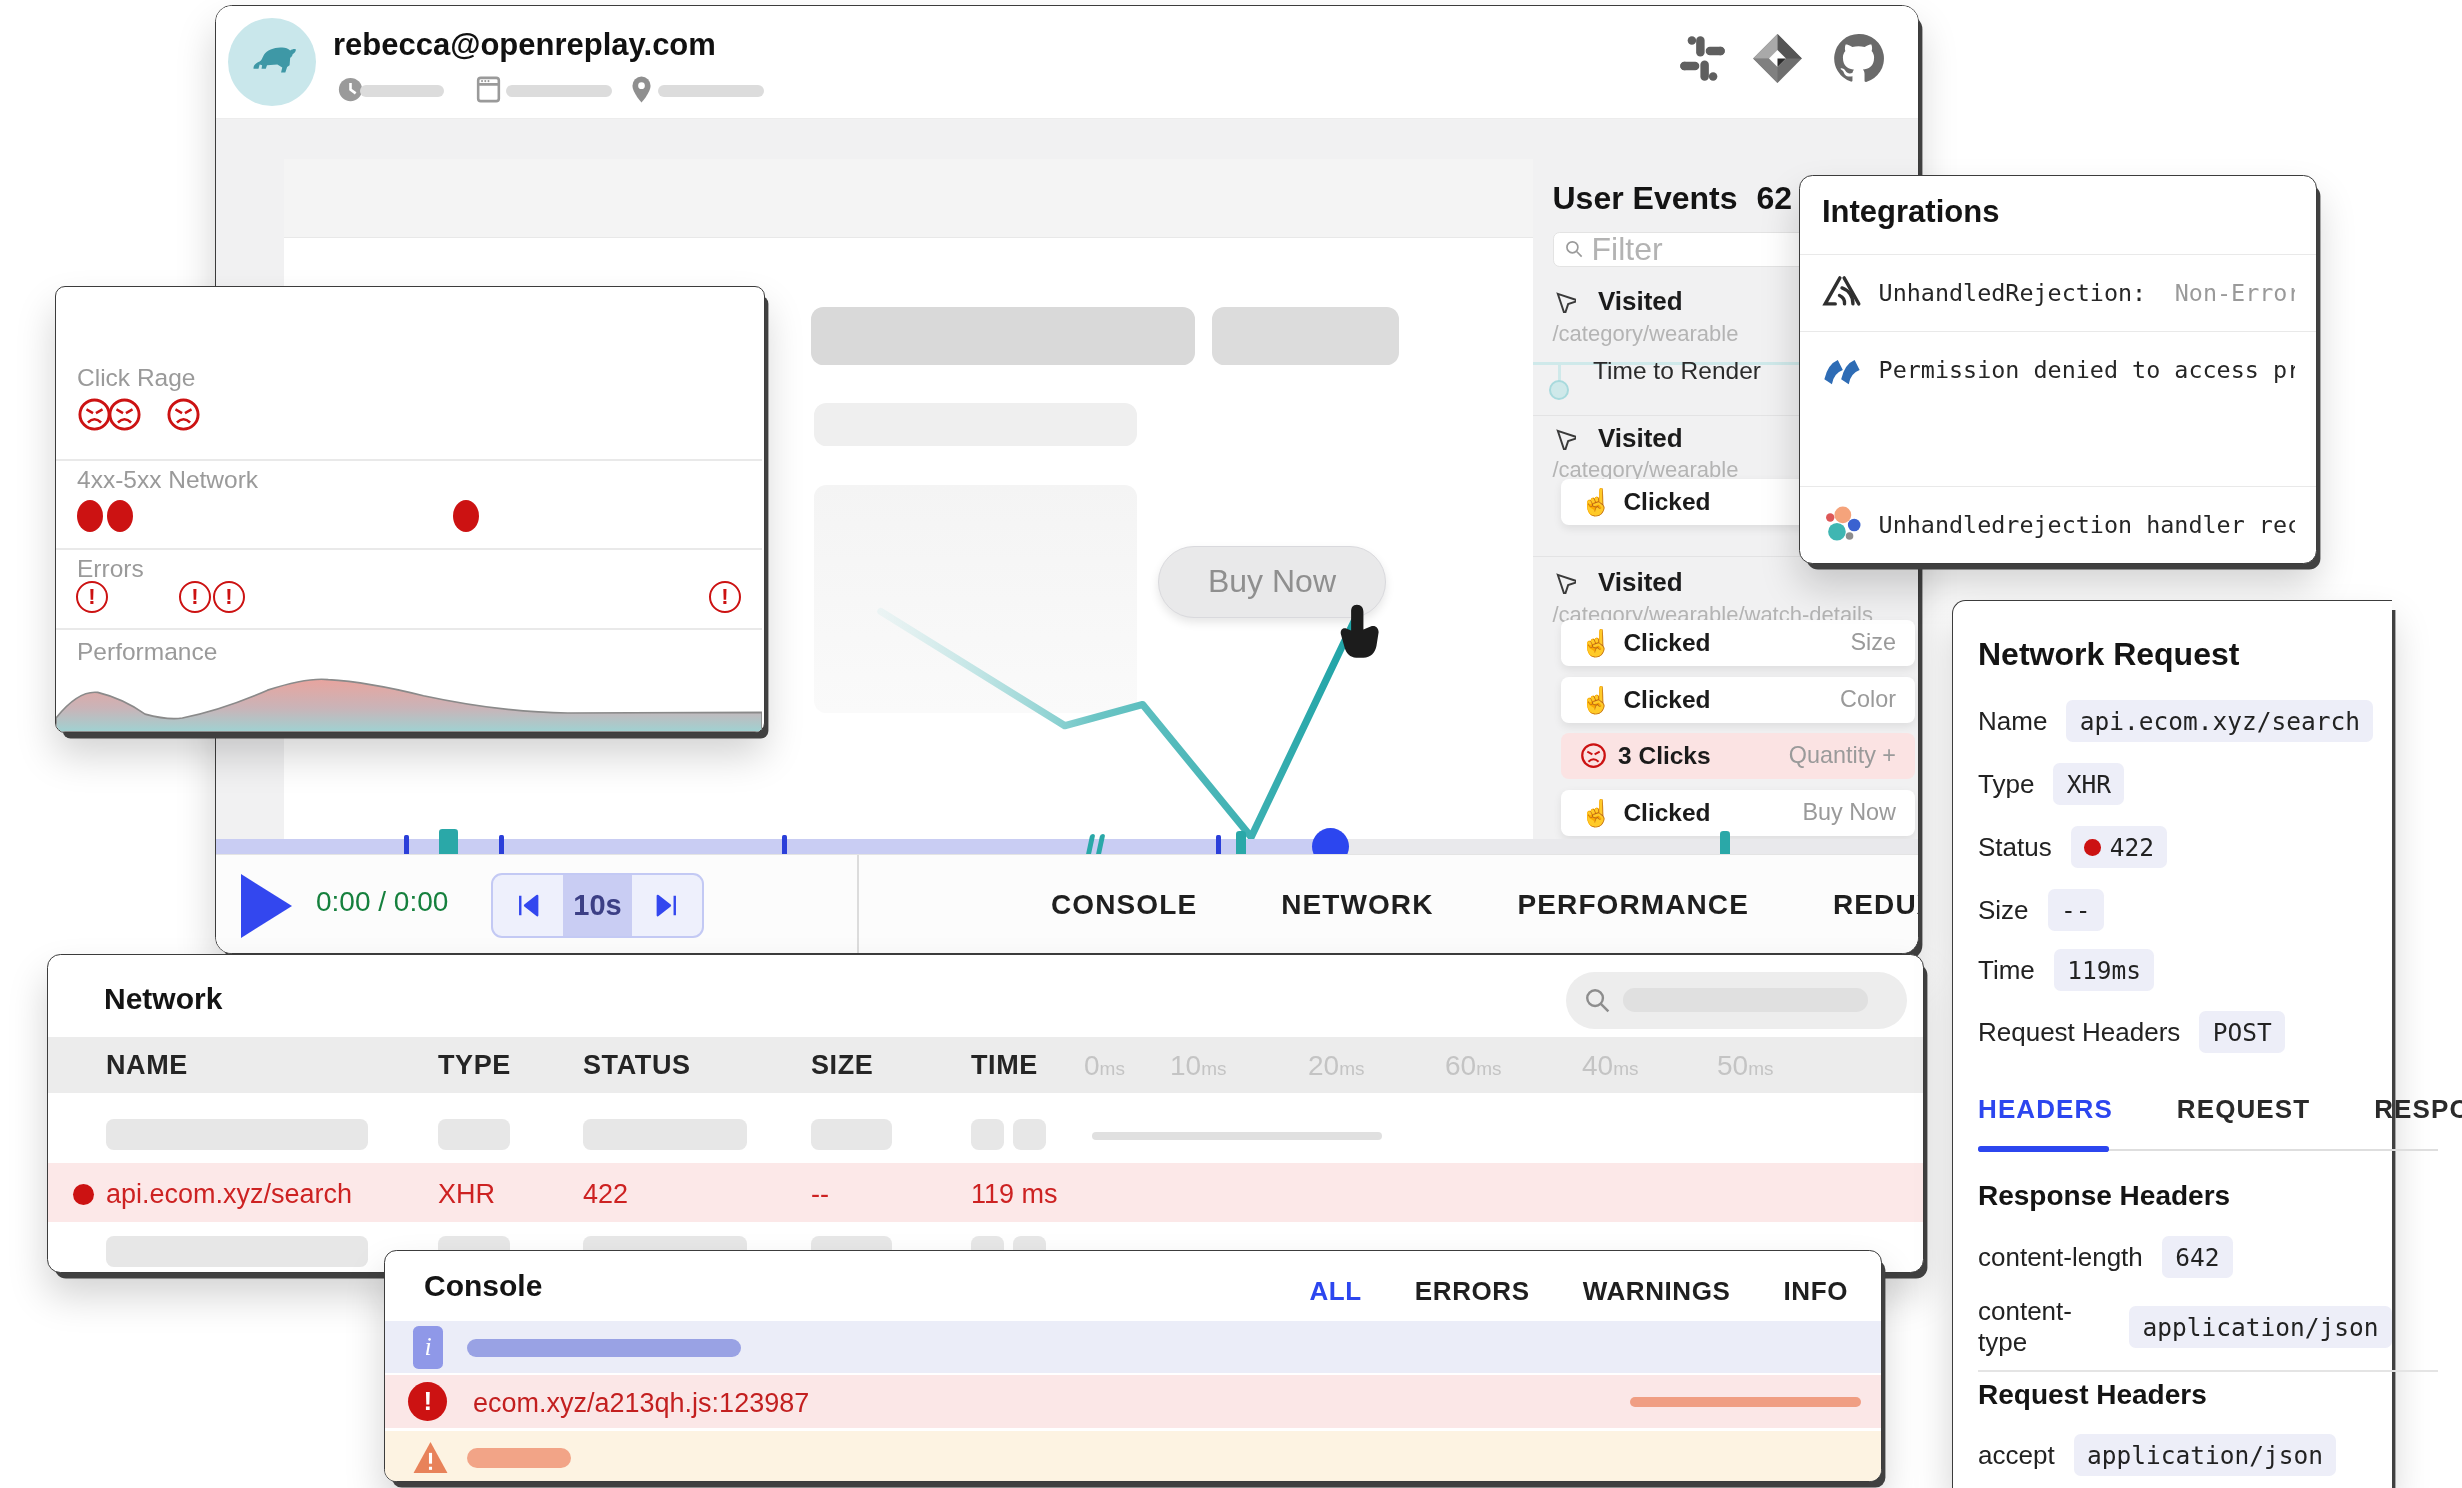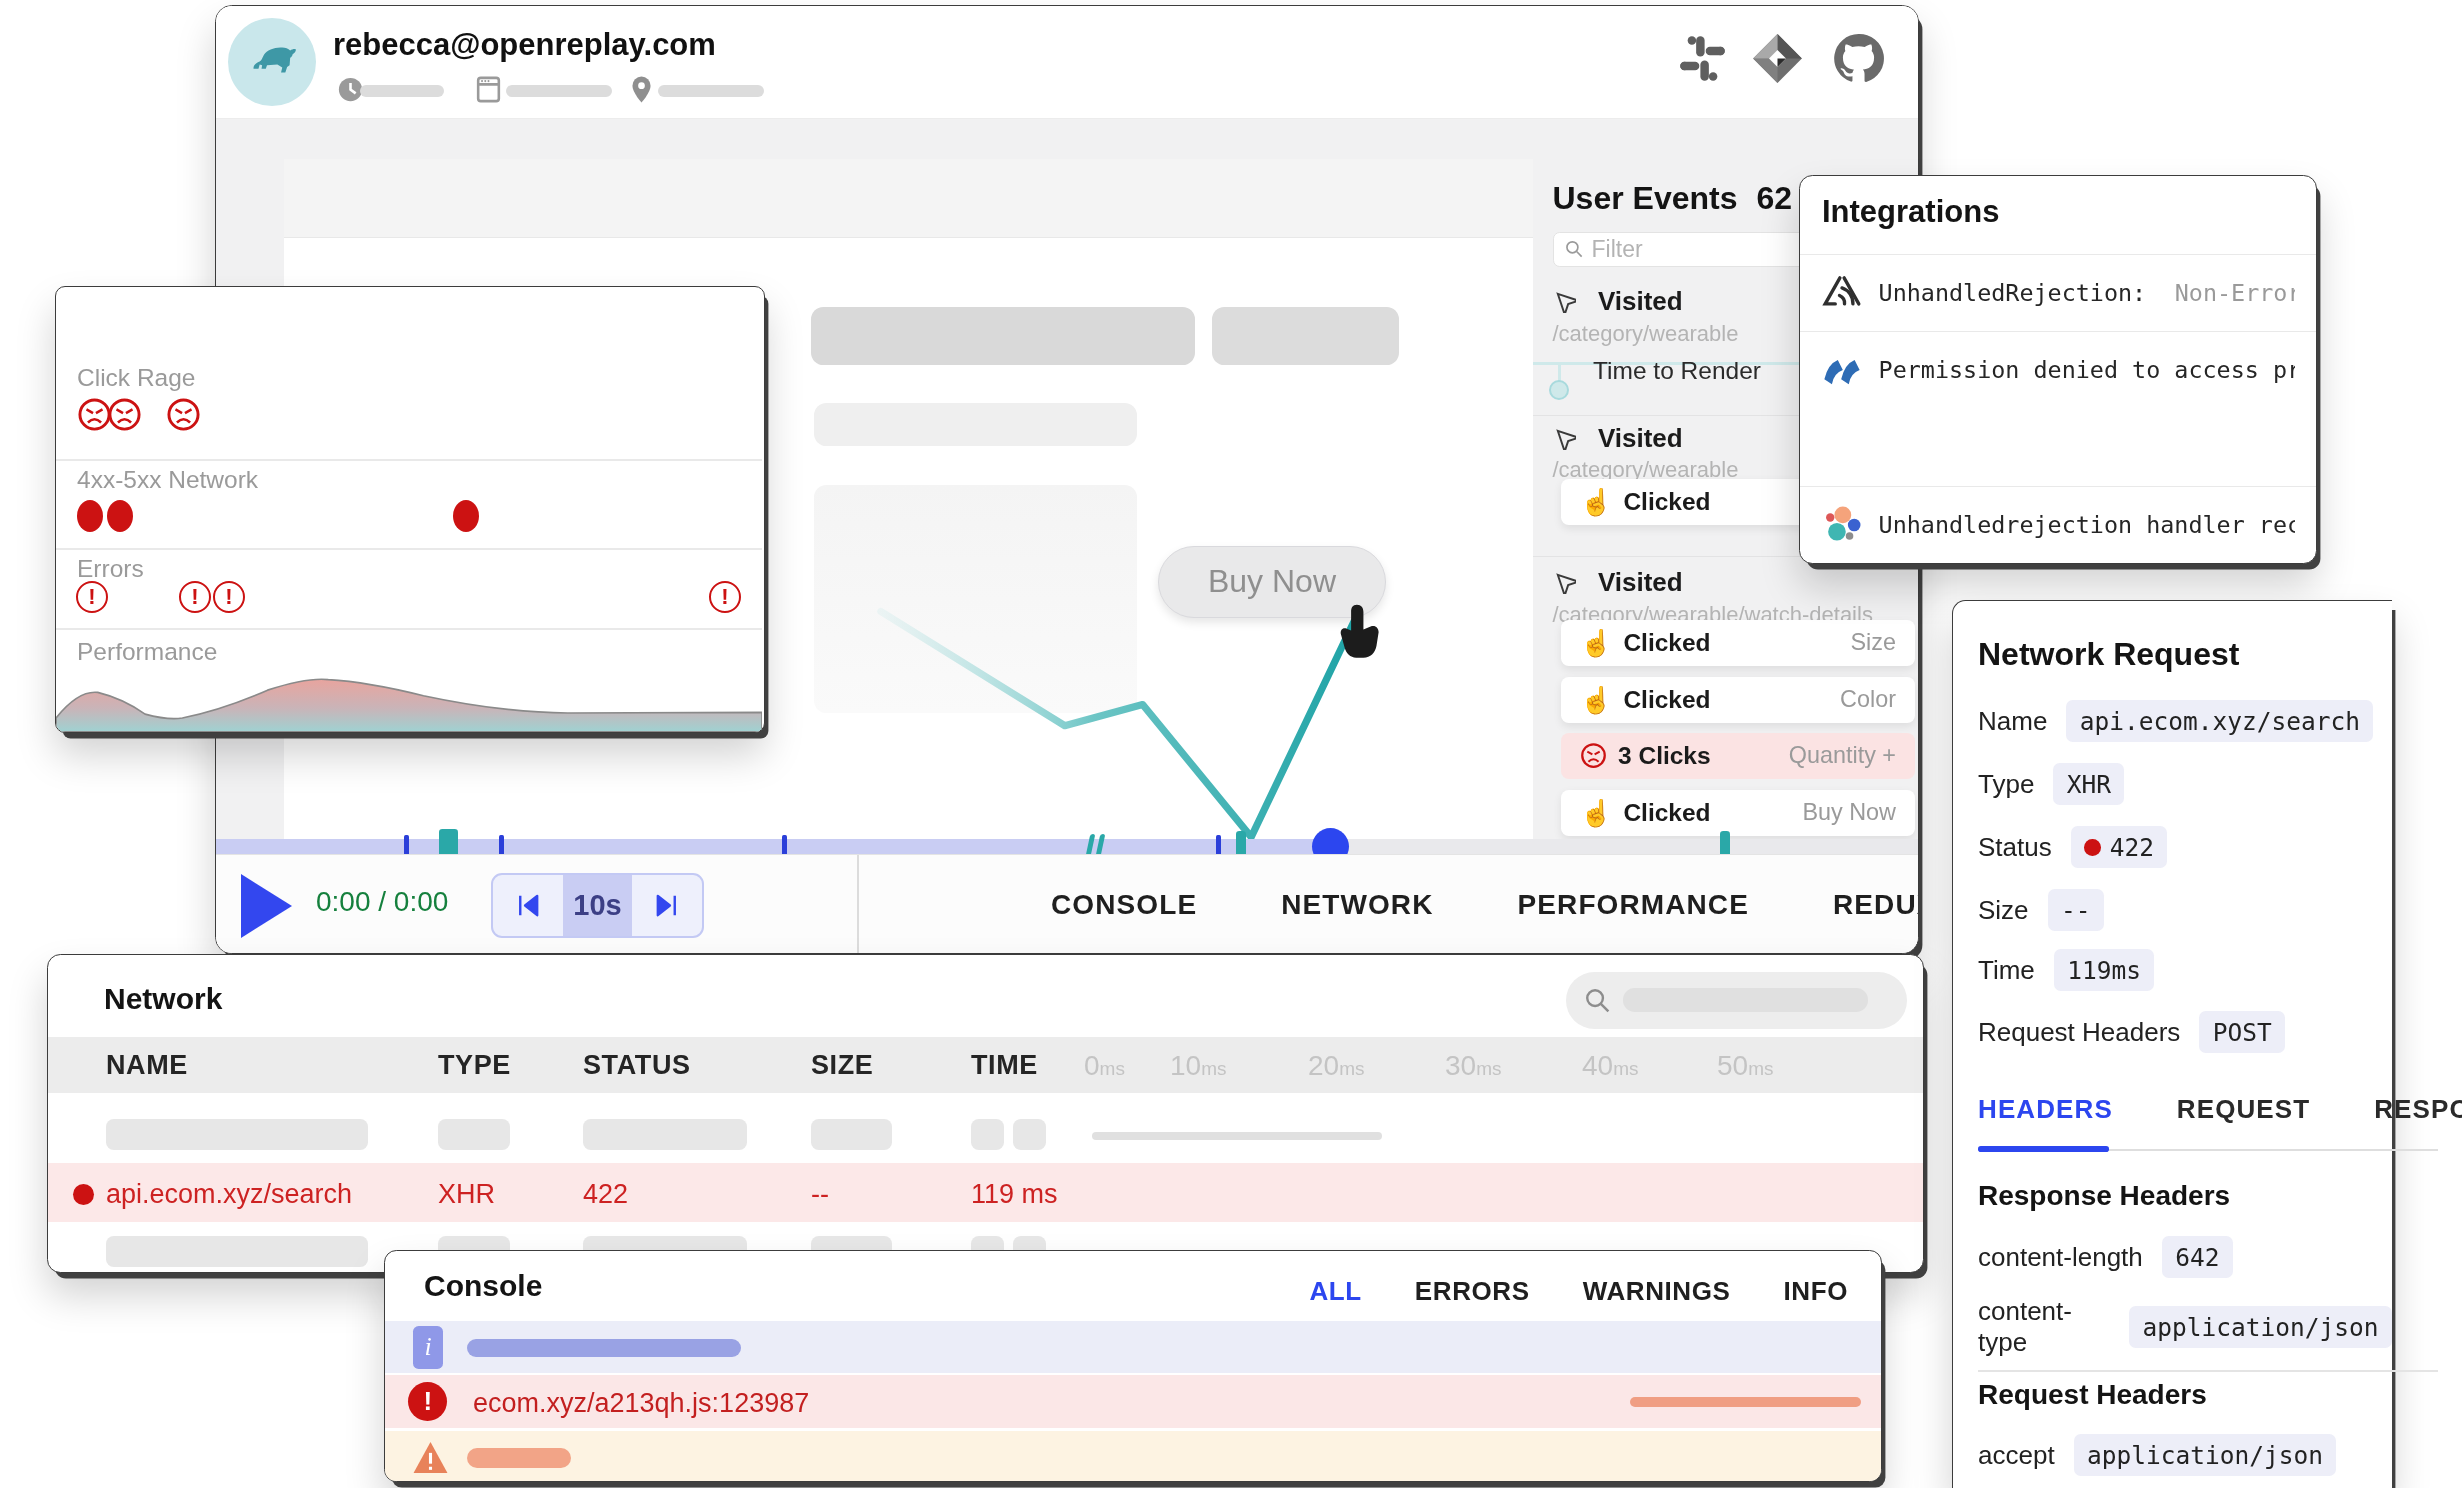--- a/index.html
+++ b/index.html
@@ -24,21 +24,21 @@
   .skel { position:absolute; border-radius:12.3px; }
 
   #buy-now { position:absolute; left:874px; top:387px; width:228px; height:72px; border-radius:39px;
              background:#e9e9ea; border:1.7px solid #d9d9dd; box-shadow:0 4.5px 10px rgba(0,0,0,.10);
              display:flex; align-items:center; justify-content:center; font-size:32px; color:#8f8f8f; }
 
   
   #ue-col { position:absolute; left:1317px; top:0; width:388px; height:720px; background:#f1f1f2; }
   #ue-title { position:absolute; left:19.5px; top:61px; font-size:32px; font-weight:700; color:#141414; }
   #ue-filter { position:absolute; left:19.5px; top:113px; width:362px; height:35px; background:#fff; border:1.1px solid #e3e3e3; border-radius:6.7px; display:flex; align-items:center; padding:0 10px; gap:7.8px; }
-  #ue-filter input { border:none; outline:none; font-size:23px; color:#000000; width:100%; background:transparent; font-family:inherit; }
+  #ue-filter input { border:none; outline:none; font-size:32px; color:#000000; width:100%; background:transparent; font-family:inherit; }
   #ue-filter input::placeholder { color:#b3b3b3; }
   .ue-visited { position:absolute; left:19.5px; display:flex; align-items:center; gap:22px; }
   .ue-visited .vlab { font-size:26px; font-weight:700; color:#1b1b1b; }
   .ue-path { position:absolute; left:19.5px; font-size:22px; color:#b4b4b4; }
   .ue-div { position:absolute; left:0; width:388px; height:1.7px; background:#e3e3e4; }
   .ue-card { position:absolute; left:28px; width:354px; height:46px; background:#fff; border-radius:7.8px;
              box-shadow:0 3.3px 9px rgba(0,0,0,.08); display:flex; align-items:center; padding:0 19px; gap:11px; }
   .ue-card .clab { font-size:24.5px; font-weight:700; color:#1b1b1b; }
   .ue-card .cdet { margin-left:auto; font-size:23.4px; color:#9a9a9a; }
   .ue-card.rage { background:#fbe3e3; box-shadow:none; }
@@ -421,21 +421,21 @@
 
   <div id="nw-head">
     <span class="nw-col" style="left:58px">NAME</span>
     <span class="nw-col" style="left:390px">TYPE</span>
     <span class="nw-col" style="left:535px">STATUS</span>
     <span class="nw-col" style="left:763px">SIZE</span>
     <span class="nw-col" style="left:923px">TIME</span>
     <span class="nw-ms" style="left:1036px"><span class="n">0</span><span class="u">ms</span></span>
     <span class="nw-ms" style="left:1122px"><span class="n">10</span><span class="u">ms</span></span>
     <span class="nw-ms" style="left:1260px"><span class="n">20</span><span class="u">ms</span></span>
-    <span class="nw-ms" style="left:1397px"><span class="n">30</span><span class="u">ms</span></span>
+    <span class="nw-ms" style="left:1397px"><span class="n">60</span><span class="u">ms</span></span>
     <span class="nw-ms" style="left:1534px"><span class="n">40</span><span class="u">ms</span></span>
     <span class="nw-ms" style="left:1669px"><span class="n">50</span><span class="u">ms</span></span>
   </div>
 
   <div>
     <div class="nw-skel" style="left:58px;top:164px;width:262px"></div>
     <div class="nw-skel" style="left:390px;top:164px;width:72px"></div>
     <div class="nw-skel" style="left:535px;top:164px;width:164px"></div>
     <div class="nw-skel" style="left:763px;top:164px;width:81px"></div>
     <div class="nw-skel" style="left:923px;top:164px;width:33px"></div>

